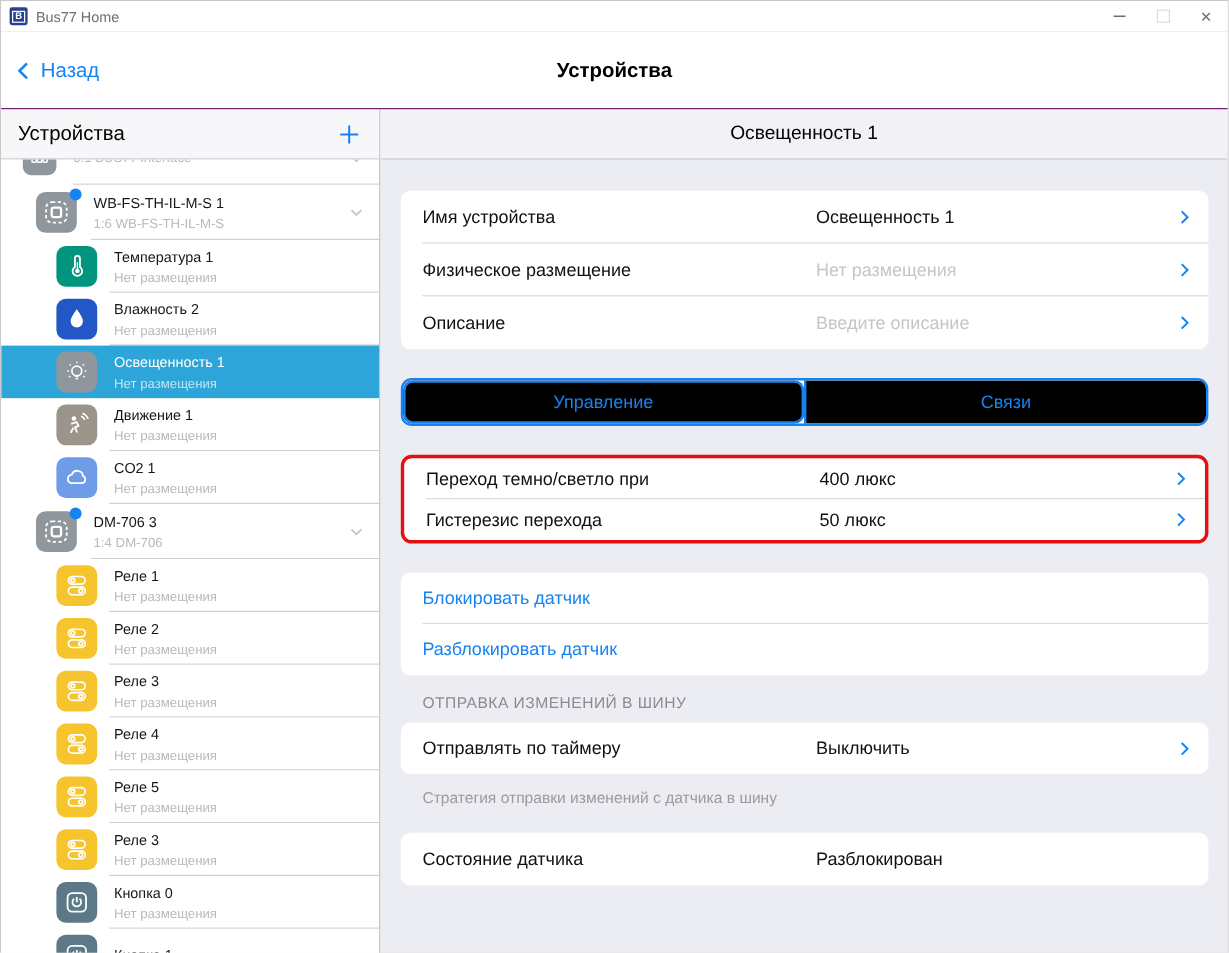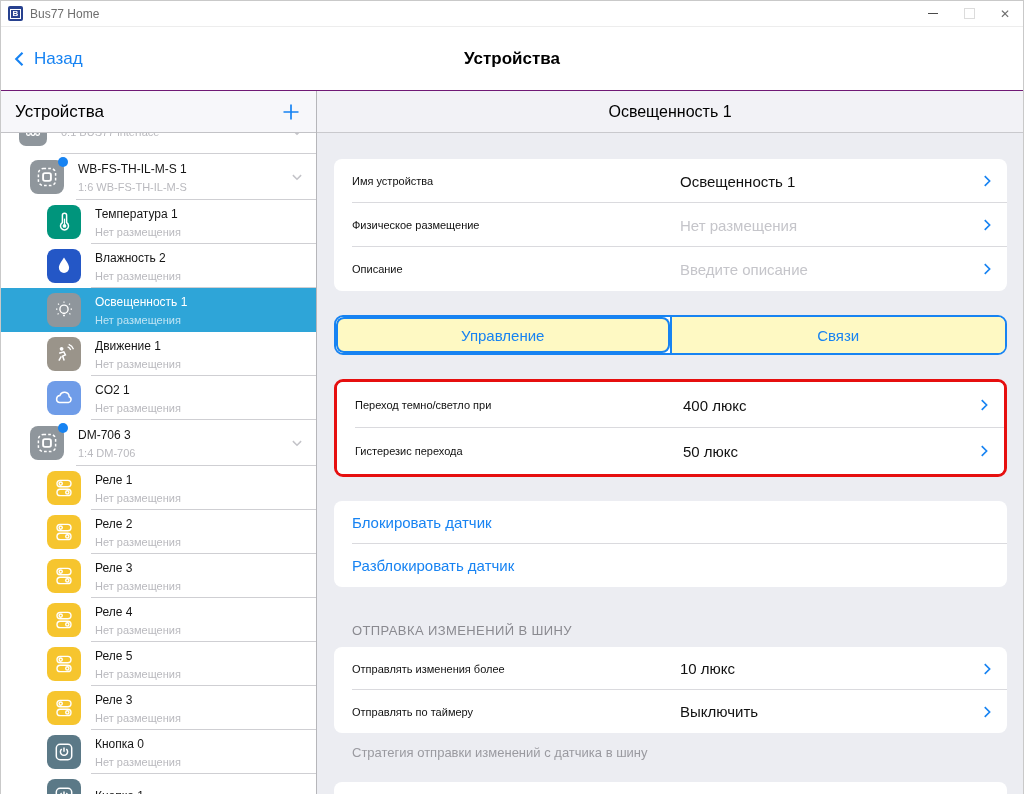--- a/index.html
+++ b/index.html
@@ -55,38 +55,38 @@
   .item.selected .ititle{color:#fff;}
   .item.selected .isub{color:rgba(255,255,255,.7);}
 
   
   .panel{flex:1;background:#ecedf2;display:flex;flex-direction:column;overflow:hidden;}
   .panel-header{height:42px;flex:none;display:flex;align-items:center;justify-content:center;background:#f2f2f6;border-bottom:1px solid #c9c9cd;box-sizing:border-box;font-size:16px;font-weight:500;color:#000;}
   .panel-body{flex:1;overflow:hidden;padding:0 16px 0 17px;}
 
   .card{background:#fff;border-radius:8px;position:relative;}
   .prow{position:relative;height:44px;display:flex;align-items:center;padding-left:18px;}
-  .prow.h42{height:46px;} .prow.h43{height:43px;}
+  .prow.h42{height:34px;} .prow.h43{height:43px;}
   .prow .sep{position:absolute;left:18px;right:0;bottom:0;height:1px;background:#dadade;}
-  .plabel{font-size:11px;color:#111;}
+  .plabel{font-size:15px;color:#111;}
   .pvalue{position:absolute;left:346px;font-size:15px;color:#111;}
   .pvalue.ph{color:#c5c5ca;}
   .chev{position:absolute;right:11px;top:50%;margin-top:-9px;width:18px;height:18px;color:var(--accent);}
   .action-label{font-size:15px;color:var(--accent);}
 
   .card-info{margin-top:26px;}
   .tabs{margin-top:24px;height:40px;box-sizing:border-box;display:flex;border:2px solid var(--accent);border-radius:9px;background:#fff;overflow:hidden;}
   .tabseg{flex:1;display:flex;align-items:center;justify-content:center;font-size:15px;color:var(--accent);cursor:default;}
-  .tabseg.outlined{background:#fef9c3;box-shadow:inset 0 0 0 2px var(--accent);border-radius:8px;}
-  .tabseg.mid{background:#fef9c3;border-left:2px solid var(--accent);}
+  .tabseg.outlined{background:#000000;box-shadow:inset 0 0 0 2px var(--accent);border-radius:8px;}
+  .tabseg.mid{background:#000000;border-left:2px solid var(--accent);}
   .tabseg.filled{background:var(--tabfill);color:#fff;}
   .redbox{margin-top:24px;border:3px solid var(--red);border-radius:9px;}
   .redbox .card{border-radius:6px;}
   .card-actions{margin-top:24px;}
-  .sechdr{margin:36px 0 9px;padding-left:18px;font-size:13px;color:#8a8a90;letter-spacing:.4px;}
+  .sechdr{margin:15px 0 9px;padding-left:18px;font-size:13px;color:#8a8a90;letter-spacing:.4px;}
   .footnote{margin-top:12px;padding-left:18px;font-size:13px;color:#9a9aa0;}
   .card-status{margin-top:22px;}
   svg{display:block;}
 </style>
 </head>
 <body>
 
 <svg width="0" height="0" style="position:absolute" aria-hidden="true">
   <defs>
     <symbol id="i-bus" viewBox="0 0 24 24" fill="none" stroke="currentColor" stroke-width="1.6">
@@ -483,28 +483,20 @@
           </div>
           <div class="prow h43">
             <span class="action-label">Разблокировать датчик</span>
           </div>
         </div>
 
         <div class="sechdr">ОТПРАВКА ИЗМЕНЕНИЙ В ШИНУ</div>
 
         <div class="card">
           <div class="prow h43">
-            <span class="plabel">Отправлять изменения более</span>
-            <span class="pvalue">10 люкс</span>
-            <svg class="chev">
-                <use href="#i-chev-right"></use>
-              </svg>
-            <span class="sep"></span>
-          </div>
-          <div class="prow h43">
             <span class="plabel">Отправлять по таймеру</span>
             <span class="pvalue">Выключить</span>
             <svg class="chev">
                 <use href="#i-chev-right"></use>
               </svg>
           </div>
         </div>
 
         <div class="footnote">Стратегия отправки изменений с датчика в шину</div>
 

